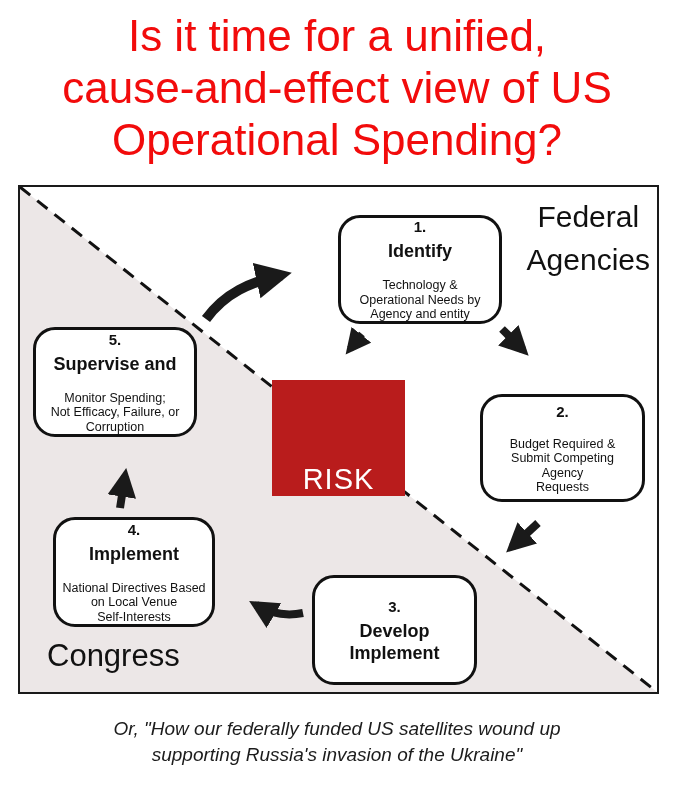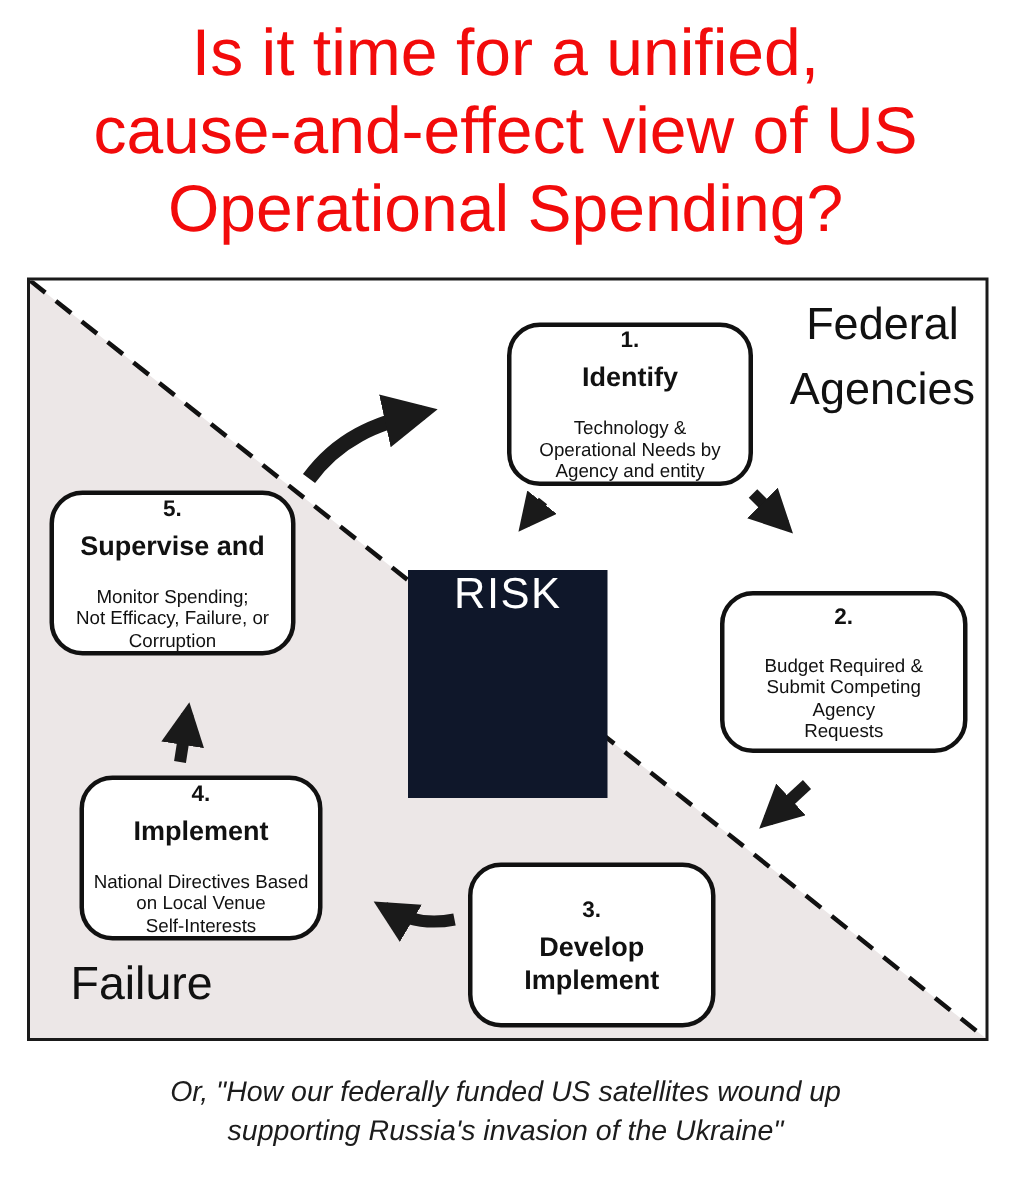--- a/index.html
+++ b/index.html
@@ -23,23 +23,23 @@
     position:absolute;background:#fff;border:3px solid #111;border-radius:22px;
     box-sizing:border-box;text-align:center;color:#111;
     display:flex;flex-direction:column;justify-content:center;
     padding:4px 6px;
   }
   .node .num{font-weight:700;font-size:15px;line-height:19px;}
   .node .ttl{font-weight:700;font-size:18px;line-height:22px;margin-top:4px;}
   .node .desc{font-size:12.5px;line-height:14.5px;margin-top:16px;white-space:pre-line;}
 
   .risk{
-    position:absolute;left:252px;top:193px;width:133px;height:152px;
-    background:#0f172a;color:#fff;
-    display:flex;align-items:flex-start;justify-content:center;
+    position:absolute;left:252px;top:193px;width:133px;height:116px;
+    background:#b91c1c;color:#fff;
+    display:flex;align-items:flex-end;justify-content:center;
     font-size:29px;letter-spacing:1px;
   }
 
   .region-label{position:absolute;color:#111;}
   .label-federal{right:7px;top:8px;font-size:30px;line-height:43px;text-align:center;white-space:pre-line;}
   .label-congress{left:27px;top:452px;font-size:31px;line-height:34px;}
 
   .caption{
     position:absolute;top:716px;left:0;width:674px;text-align:center;
     font-style:italic;font-size:19px;line-height:26px;color:#1c1c1c;
@@ -70,21 +70,21 @@
       <path d="M 186 132 C 205 106 230 95 262 88" fill="none" stroke="#1a1a1a" stroke-width="10" marker-end="url(#ah)"></path>
       <path d="M 342 147 L 330 162" fill="none" stroke="#1a1a1a" stroke-width="7" marker-end="url(#ah)"></path>
       <path d="M 482 142 L 503 163" fill="none" stroke="#1a1a1a" stroke-width="8" marker-end="url(#ah)"></path>
       <path d="M 518 336 L 492 360" fill="none" stroke="#1a1a1a" stroke-width="8" marker-end="url(#ah)"></path>
       <path d="M 283 426 Q 258 431 236 418" fill="none" stroke="#1a1a1a" stroke-width="8" marker-end="url(#ah)"></path>
       <path d="M 100 321 L 105 289" fill="none" stroke="#1a1a1a" stroke-width="8" marker-end="url(#ah)"></path>
     </svg>
 
     <div class="region-label label-federal">Federal
 Agencies</div>
-    <div class="region-label label-congress">Failure</div>
+    <div class="region-label label-congress">Congress</div>
 
     <div class="node" style="left:318px;top:28px;width:164px;height:109px;">
       <div class="num">1.</div>
       <div class="ttl">Identify</div>
       <div class="desc">Technology &amp;
 Operational Needs by
 Agency and entity</div>
     </div>
 
     <div class="node" style="left:460px;top:207px;width:165px;height:108px;">

